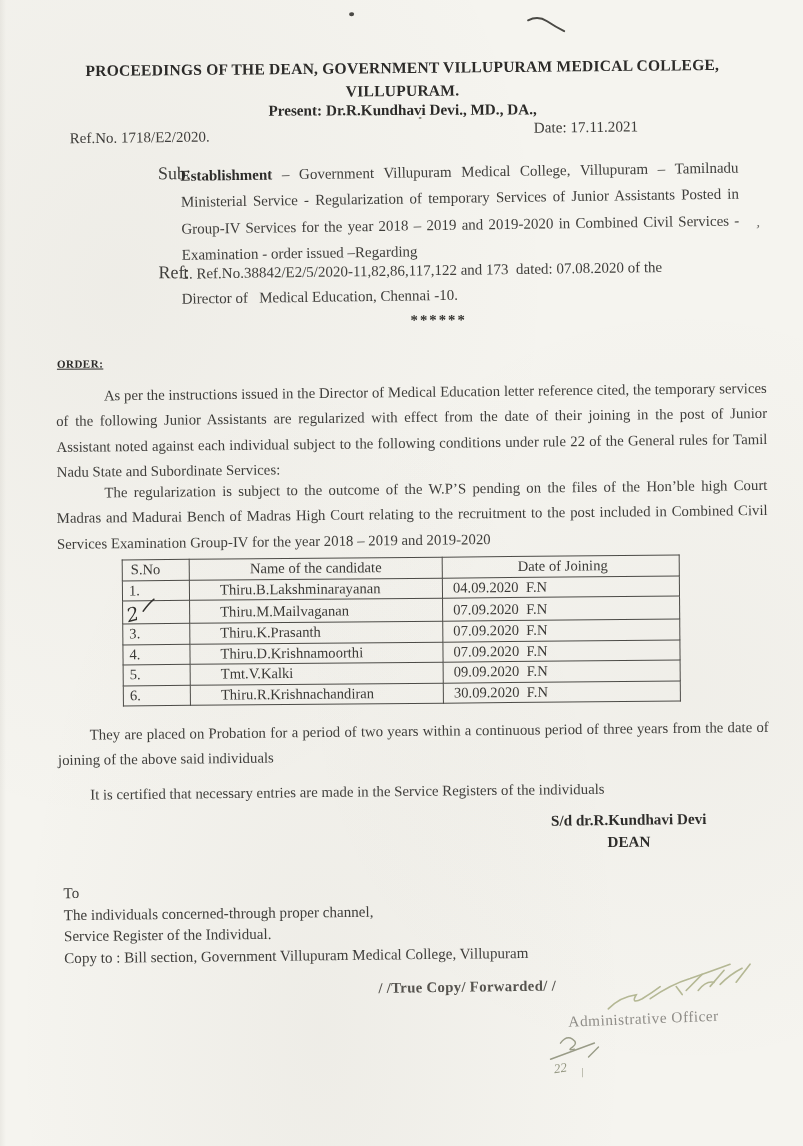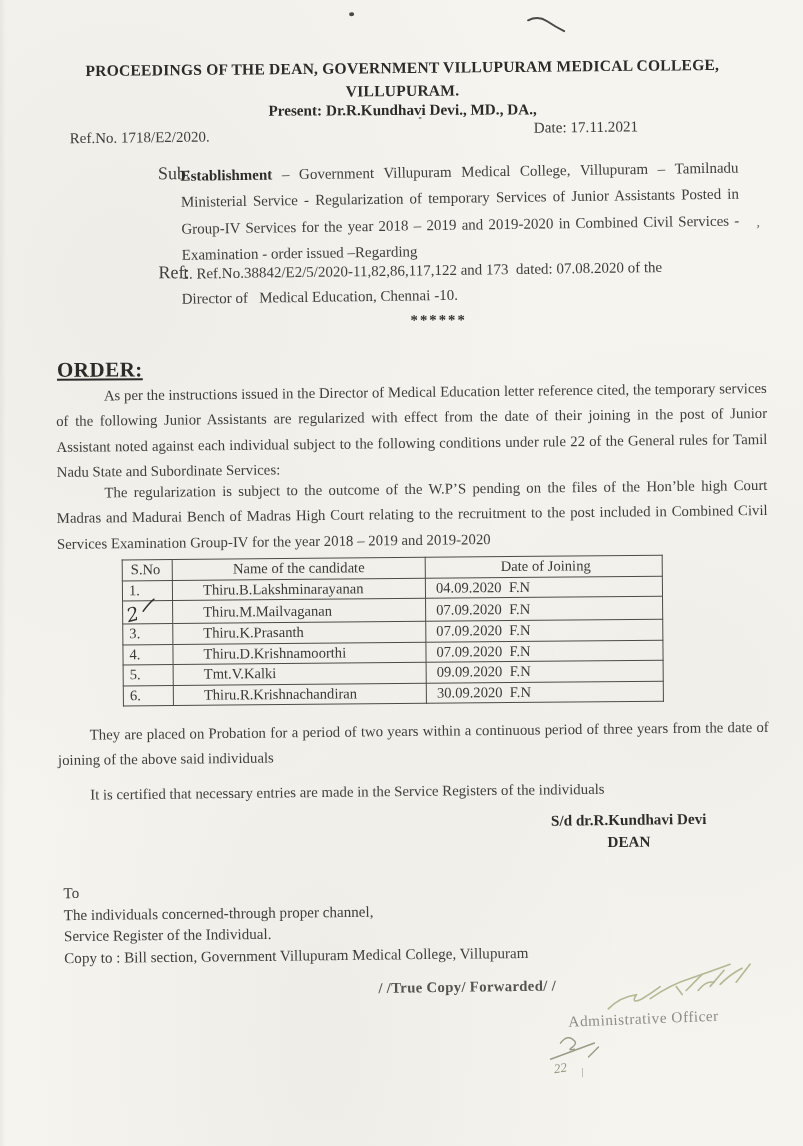--- a/index.html
+++ b/index.html
@@ -40,39 +40,39 @@
     transform: rotate(-0.55deg);
   }
   .ref-label { top: 261px; left: 160px; font-size: 18px; }
   .ref-body {
     top: 258px; left: 183px; width: 575px;
     line-height: 25px; font-size: 15px; transform: rotate(-0.5deg);
     white-space: pre-wrap;
   }
   .stars { top: 312px; left: 70px; width: 740px; letter-spacing: 2px; font-weight: bold; color:#353430; }
   .order-head {
-    top: 356px; left: 58px; font-weight: bold; font-size: 21px; color:#2c2b29;
+    top: 356px; left: 58px; font-weight: bold; font-size: 11px; color:#2c2b29;
     text-decoration: underline; letter-spacing: 0.5px;
   }
   .para { left: 57px; width: 711px; line-height: 25.4px; text-align: justify; transform: rotate(-0.35deg); }
   .para1 { top: 380px; text-indent: 48px; }
   .para2 { top: 477px; text-indent: 48px; }
   .para3 { top: 719px; text-indent: 32px; }
   .para4 { top: 779px; text-indent: 32px; }
   .doc-table {
     position: absolute; top: 557px; left: 122px;
     border-collapse: collapse; transform: rotate(-0.2deg);
     font-size: 14.6px; color:#3b3a37;
   }
   .doc-table td, .doc-table th {
     border: 1.6px solid #4c4b47;
     height: 20.5px; padding: 0 6px; font-weight: normal;
     vertical-align: middle;
   }
-  .col-sno  { width: 50px;  text-align: left; }
+  .col-sno  { width: 67px;  text-align: left; }
   .col-name { width: 253px; text-align: left; padding-left: 30px !important; }
   .col-doj  { width: 237px; text-align: left; padding-left: 10px !important; white-space: pre; }
   .doc-table th.col-sno  { text-align: left; padding-left: 8px; }
   .doc-table th.col-name { text-align: center; padding-left: 6px !important; }
   .doc-table th.col-doj  { text-align: center; }
   .hw-cell { position: relative; }
   .hw-serial {
     display:inline-block; font-style: italic; font-size: 19px; color:#2f2e2b;
     transform: rotate(-14deg) translate(-3px, 1px);
     font-family: "DejaVu Serif", serif;

